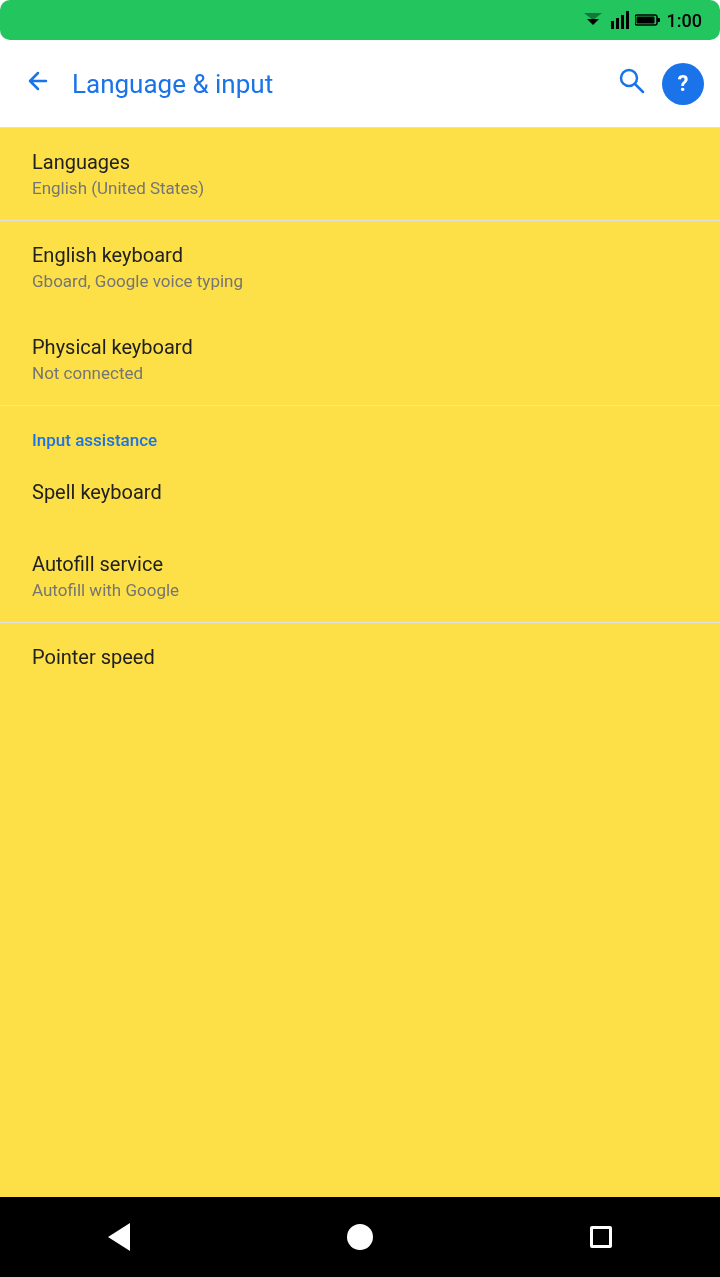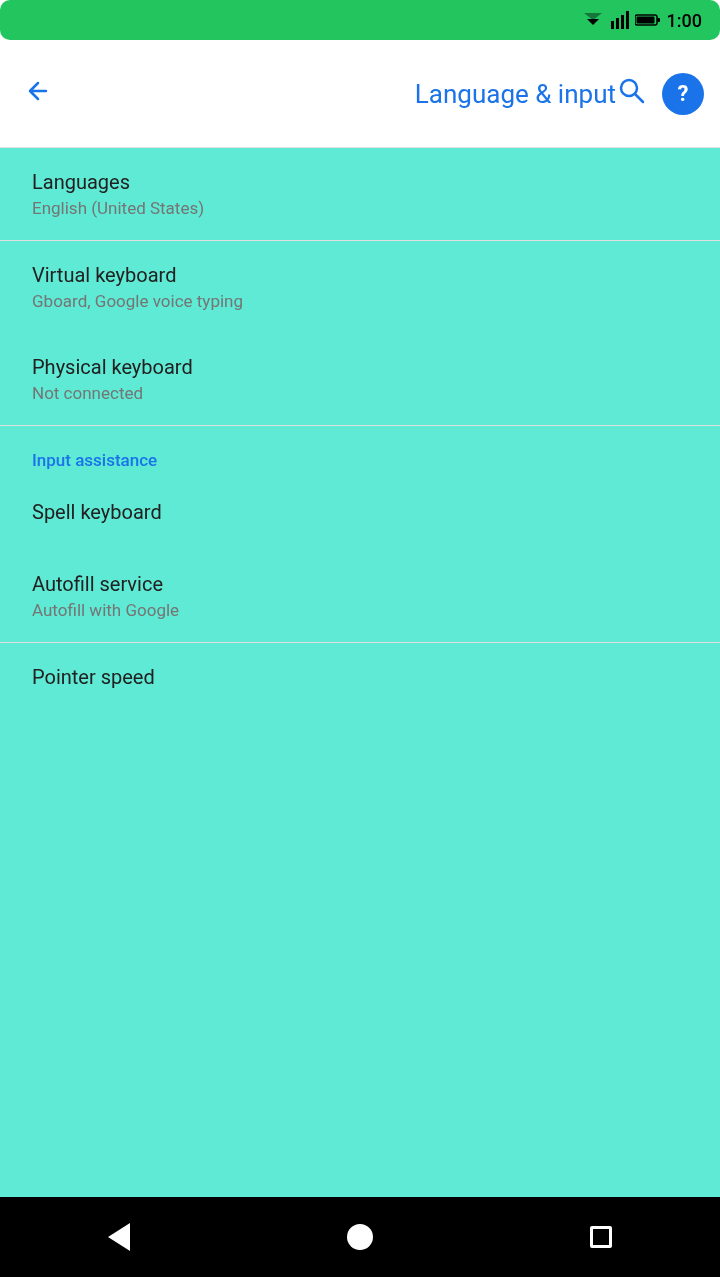--- a/index.html
+++ b/index.html
@@ -31,27 +31,27 @@
     }
     .status-time {
       font-size: 18px;
       font-weight: 500;
       color: #000;
     }
 
     
     .app-bar {
       width: 100%;
-      height: 108px;
+      height: 88px;
       background: #fff;
       display: flex;
       align-items: center;
       padding: 0 16px;
       border-bottom: 1px solid #e0e0e0;
-      text-align: right;
+      gap: 12px;
     }
     .app-bar-back {
       color: #1a73e8;
       font-size: 32px;
       cursor: pointer;
       padding: 8px;
       flex-shrink: 0;
     }
     .app-bar-title {
       flex: 1;
@@ -79,21 +79,21 @@
       align-items: center;
       justify-content: center;
       font-size: 22px;
       font-weight: 700;
       cursor: pointer;
     }
 
     
     .content {
       flex: 1;
-      background: #5eead4;
+      background: #fde047;
     }
 
     
     .settings-item {
       padding: 22px 32px;
       cursor: pointer;
     }
     .item-title {
       font-size: 20px;
       color: #212121;
@@ -210,21 +210,21 @@
 
   <div class="settings-item">
     <div class="item-title">Languages</div>
     <div class="item-subtitle">English (United States)</div>
   </div>
 
   <div class="section-divider"></div>
 
 
   <div class="settings-item">
-    <div class="item-title">Virtual keyboard</div>
+    <div class="item-title">English keyboard</div>
     <div class="item-subtitle">Gboard, Google voice typing</div>
   </div>
 
   <div class="settings-item">
     <div class="item-title">Physical keyboard</div>
     <div class="item-subtitle">Not connected</div>
   </div>
 
   <div class="section-divider"></div>
 

